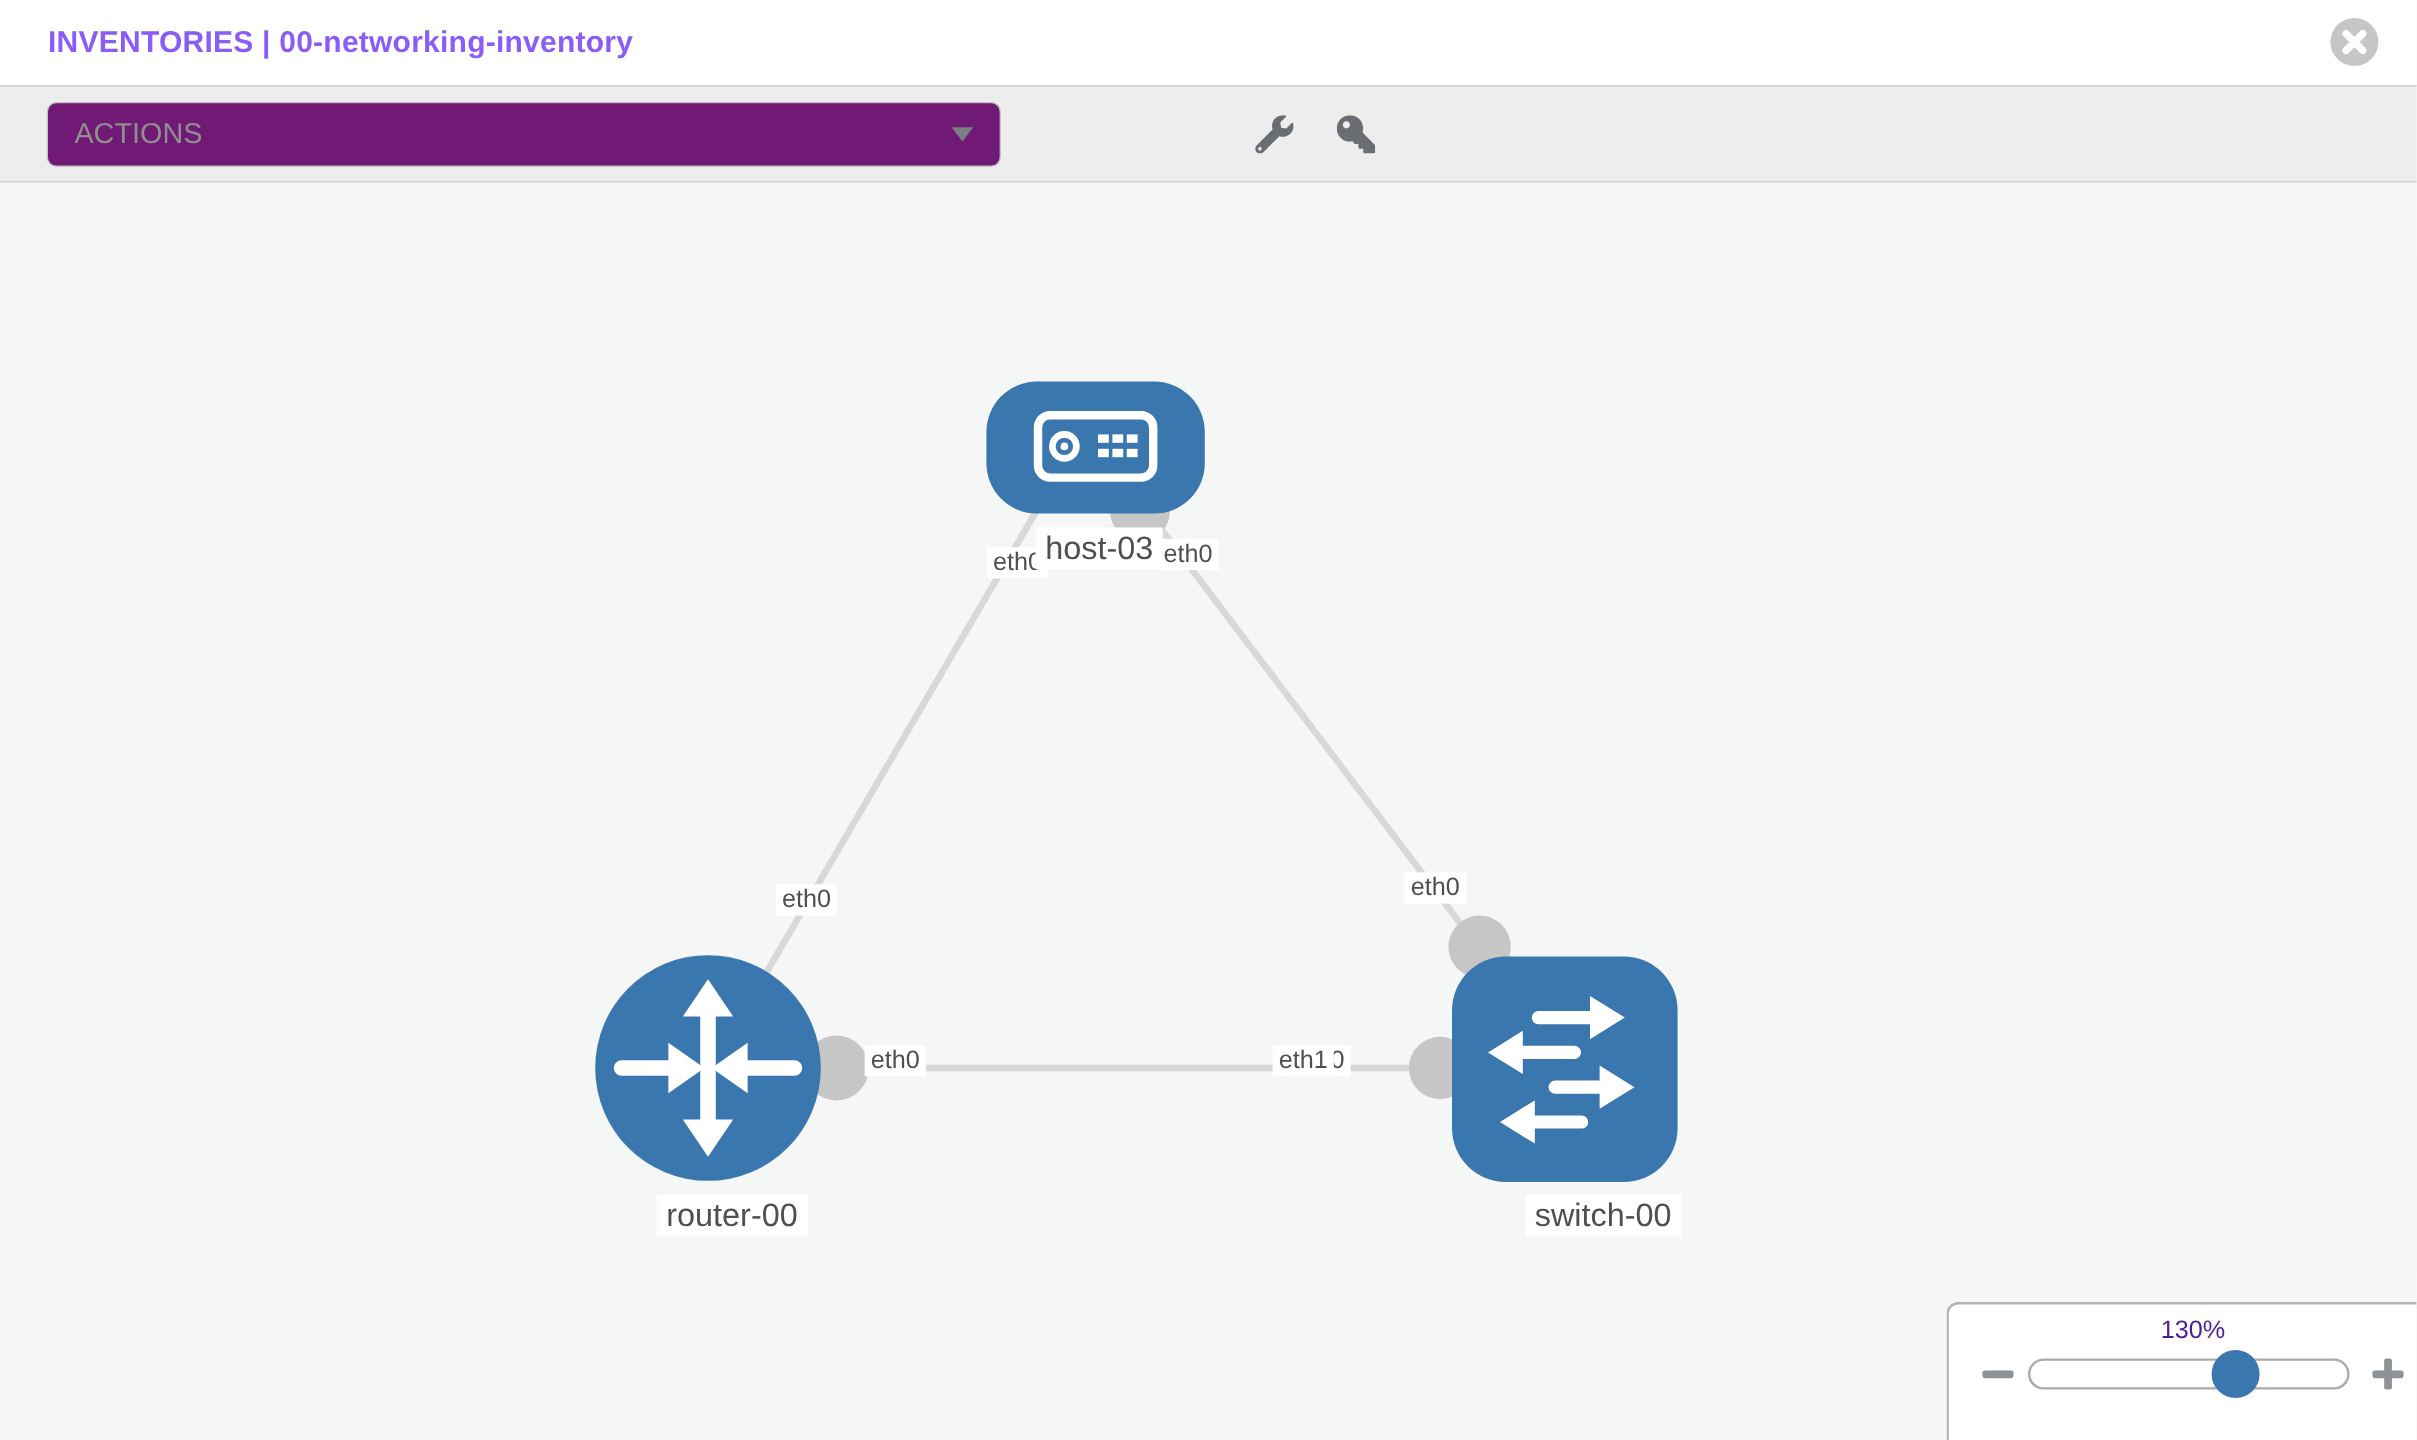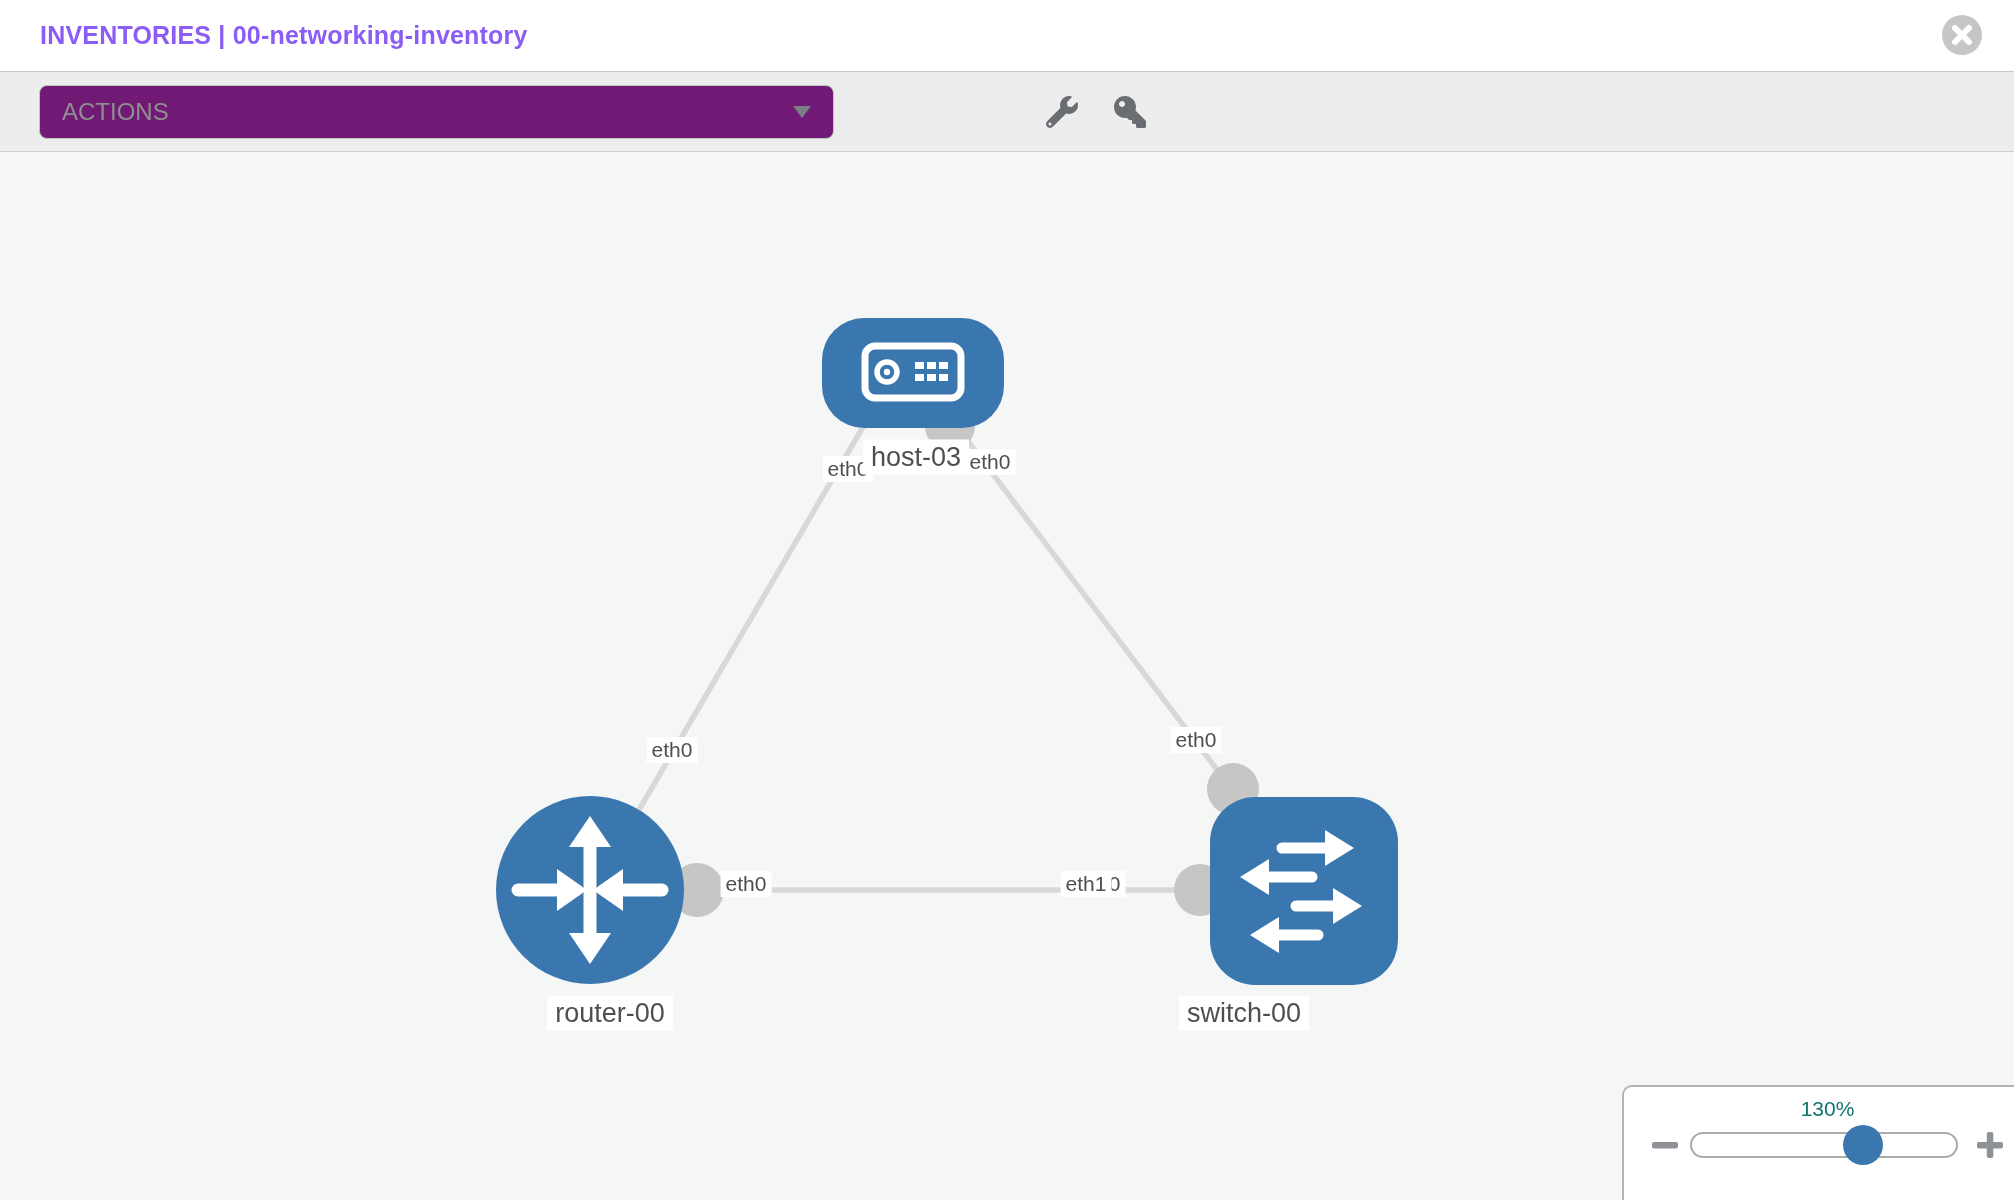--- a/index.html
+++ b/index.html
@@ -26,21 +26,21 @@
   .canvas{position:absolute;top:152px;left:0;width:2014px;height:1048px;background:#f5f6f6;z-index:1;}
   .topo-svg{position:absolute;top:0;left:0;}
 
   
   .glabel{position:absolute;transform:translate(-50%,-50%);background:#ffffff;color:#4f4f4f;white-space:nowrap;z-index:2;}
   .node-label{font-size:27px;padding:2px 8px;}
   .if-label{font-size:21px;padding:1px 5px;}
 
   
   .zoom-panel{position:absolute;right:0;bottom:0;width:392px;height:115px;background:#ffffff;border:2px solid #b3b3b3;border-right:none;border-bottom:none;border-top-left-radius:10px;box-sizing:border-box;z-index:4;}
-  .zoom-level{position:absolute;top:10px;left:17px;right:0;text-align:center;font-size:21px;color:#0f766e;}
+  .zoom-level{position:absolute;top:10px;left:17px;right:0;text-align:center;font-size:21px;color:#4c1d95;}
   .zoom-minus{position:absolute;left:26px;top:44px;width:30px;height:28px;display:flex;align-items:center;justify-content:center;cursor:pointer;}
   .zoom-plus{position:absolute;left:350px;top:44px;width:32px;height:28px;display:flex;align-items:center;justify-content:center;cursor:pointer;}
   .zoom-track{position:absolute;left:66px;top:45px;width:268px;height:26px;background:#fff;border:2px solid #ababab;border-radius:15px;box-sizing:border-box;cursor:pointer;}
   .zoom-thumb{position:absolute;left:151px;top:-9px;width:40px;height:40px;border-radius:50%;background:#3b77af;cursor:grab;}
 </style>
 </head>
 <body>
 
 <div class="screen">
 
@@ -138,21 +138,21 @@
     <div class="glabel if-label" style="left:990px;top:310px;">eth0</div>
 
     <div class="glabel if-label" style="left:672px;top:598px;">eth0</div>
     <div class="glabel if-label" style="left:1196px;top:588px;">eth0</div>
 
     <div class="glabel if-label" style="left:746px;top:732px;">eth0</div>
     <div class="glabel if-label" style="left:1100px;top:732px;">eth0</div>
     <div class="glabel if-label" style="left:1086px;top:732px;z-index:3;">eth1</div>
 
     <div class="glabel node-label" style="left:610px;top:861px;">router-00</div>
-    <div class="glabel node-label" style="left:1244px;top:861px;">switch-00</div>
+    <div class="glabel node-label" style="left:1336px;top:861px;">switch-00</div>
   </div>
 
   <div class="zoom-panel">
     <div class="zoom-level">130%</div>
     <div class="zoom-minus">
       <svg width="28" height="28" viewBox="0 0 28 28">
         <rect x="1" y="11" width="26" height="6.5" rx="2" fill="#8e9297"></rect>
       </svg>
     </div>
     <div class="zoom-track">

